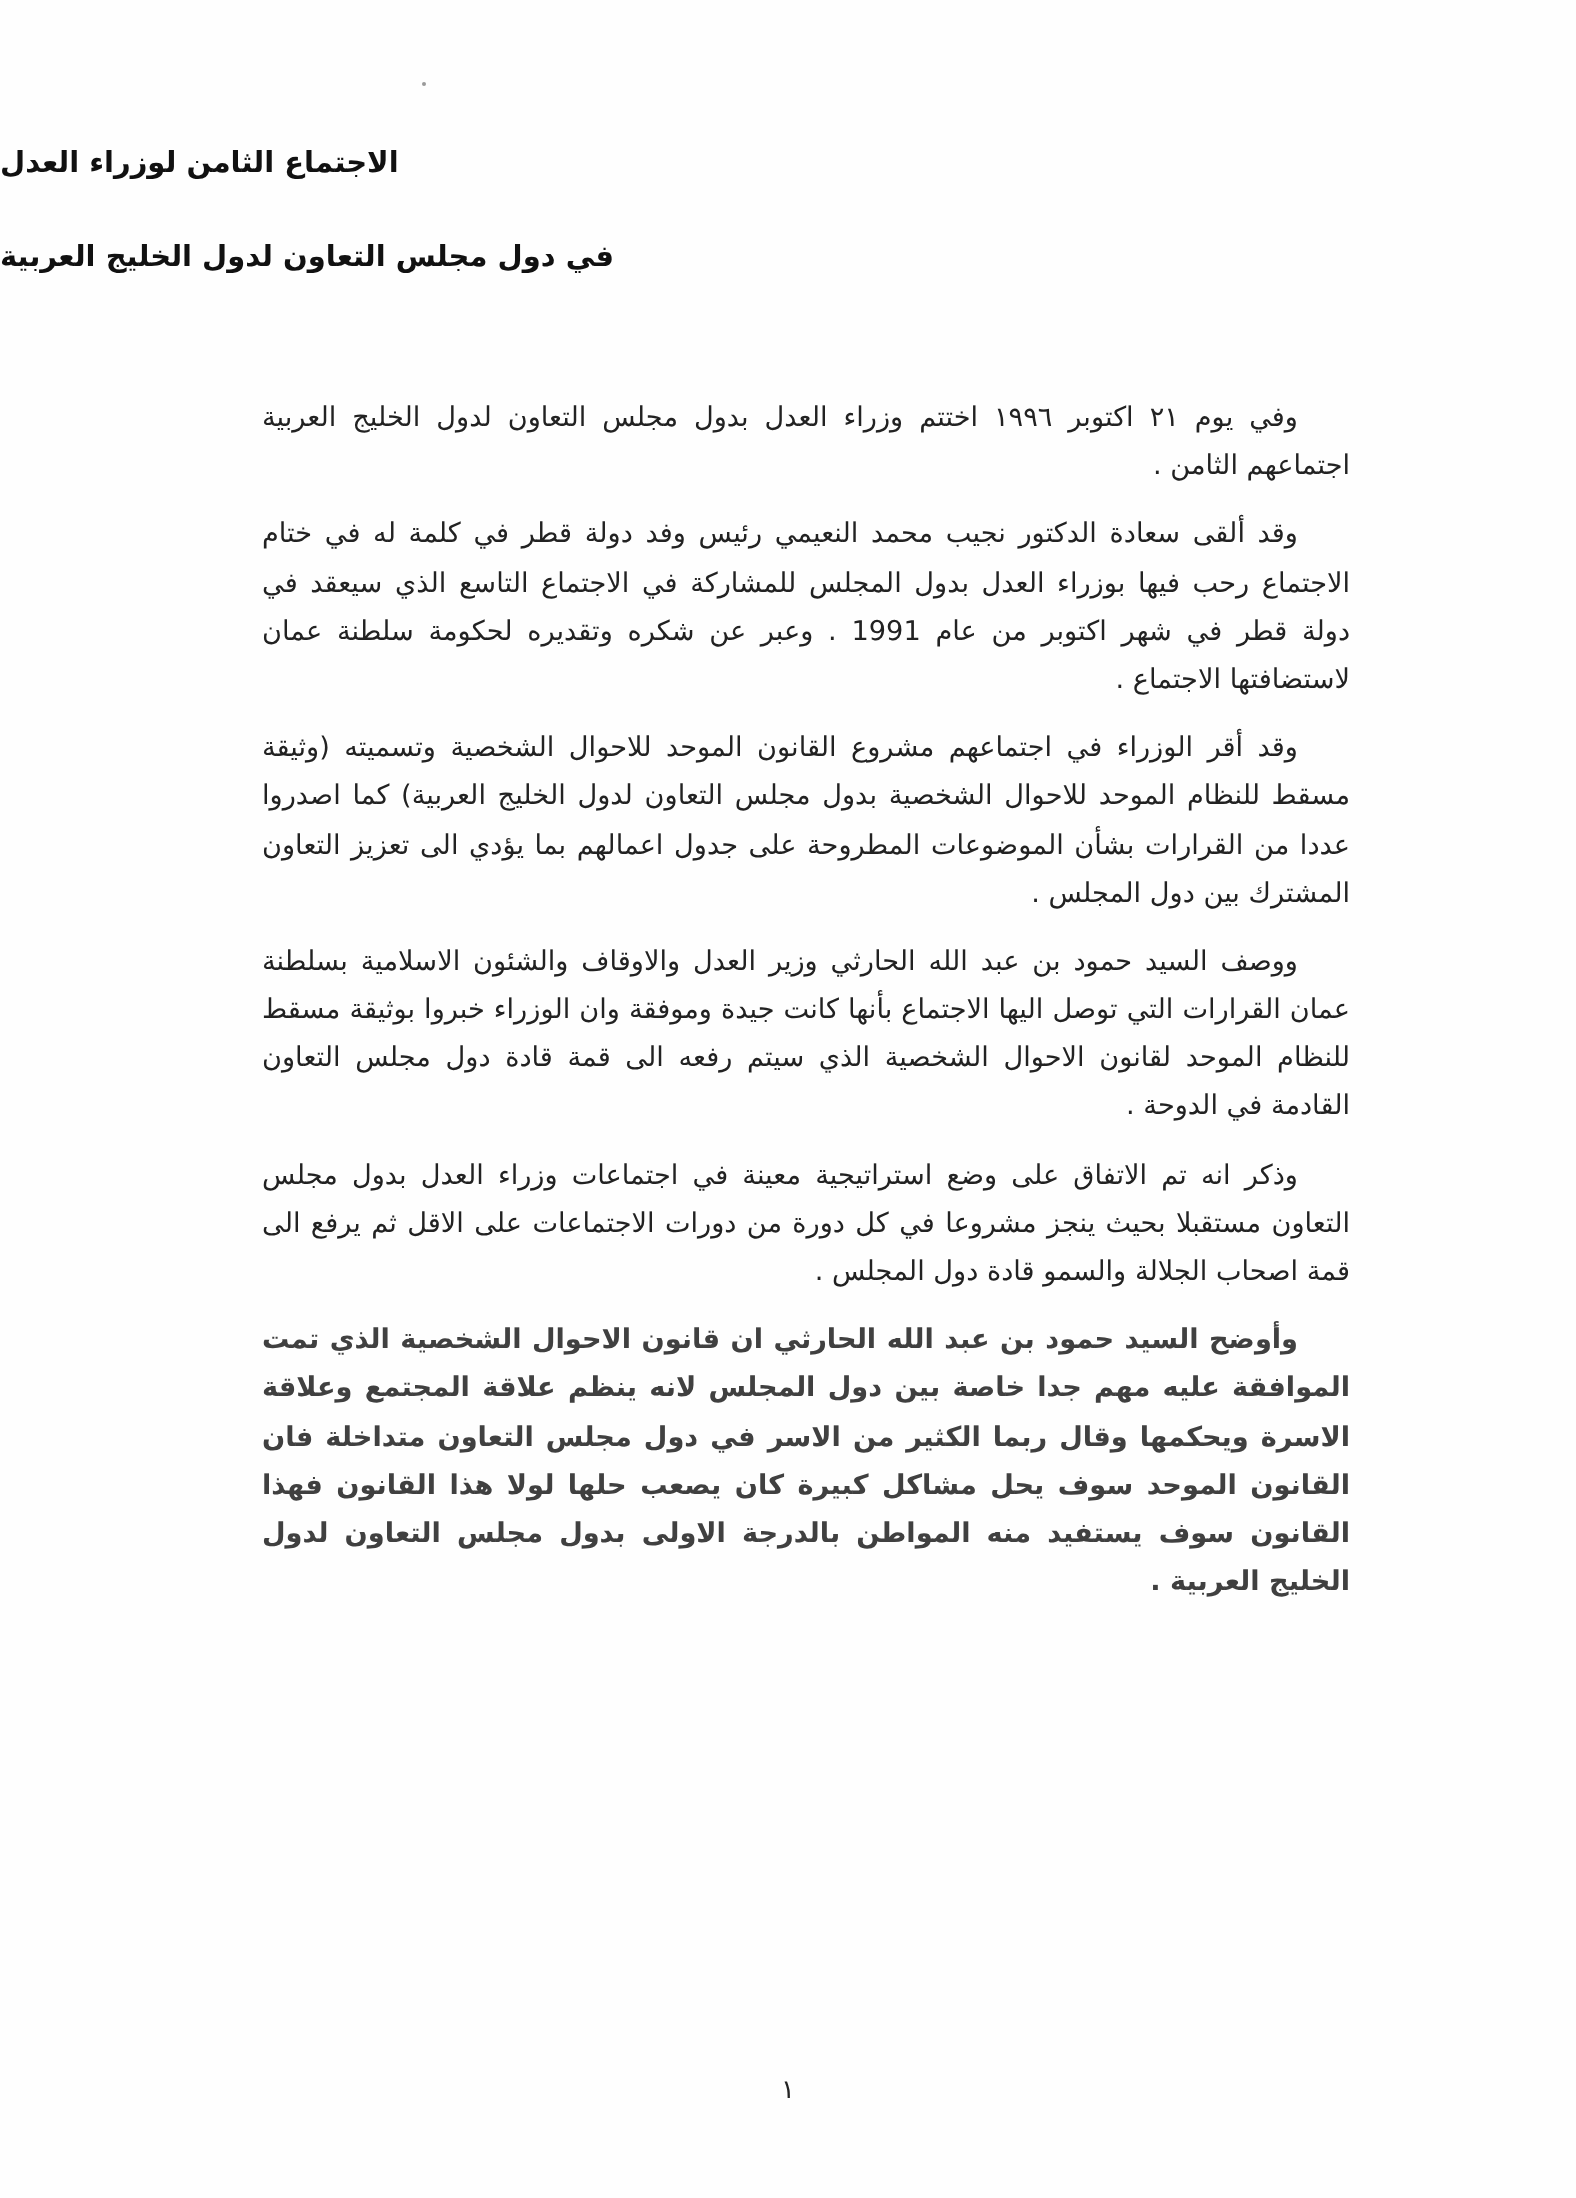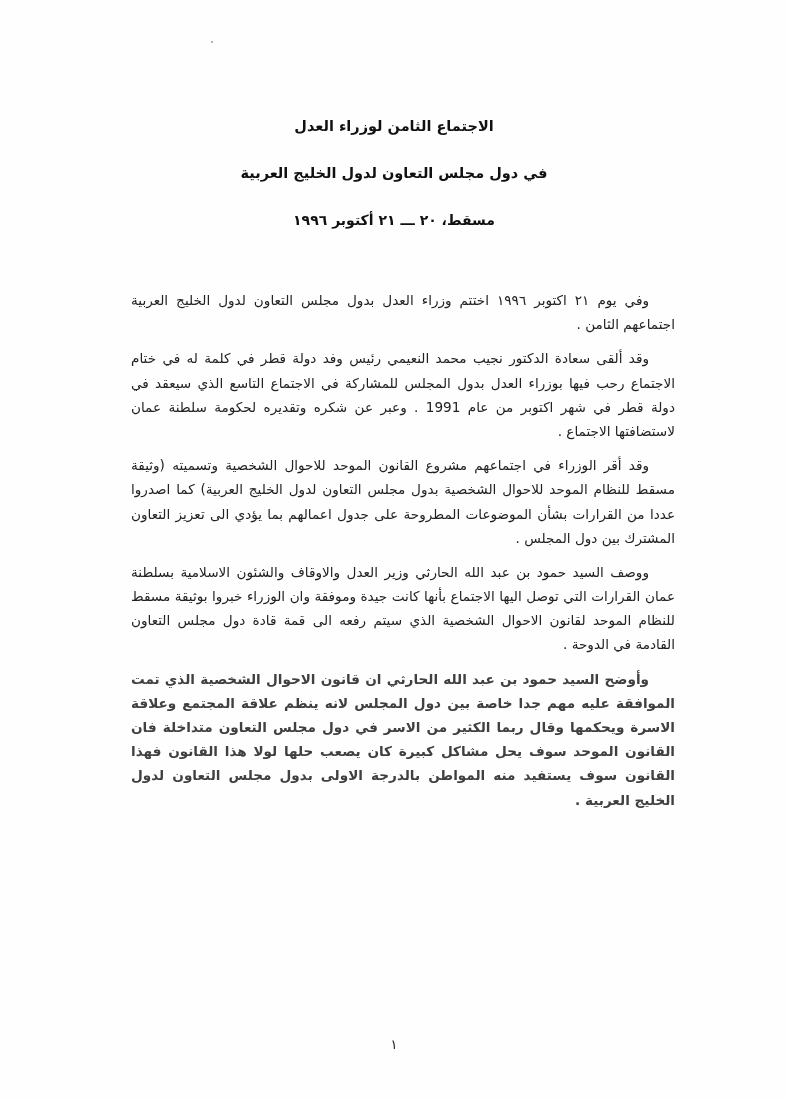--- a/index.html
+++ b/index.html
@@ -15,22 +15,22 @@
     position: relative;
     overflow: hidden;
   }
   .page {
     position: relative;
     width: 788px;
     height: 1099px;
     background: #fefefe;
   }
   .doc-header {
-    padding-top: 118px;
-    text-align: center;
+    padding-top: 74px;
+    text-align: left;
     direction: rtl;
   }
   .title-line {
     font-size: 14.5px;
     font-weight: bold;
     margin: 0 0 31px 0;
     letter-spacing: 0.5px;
     color: #111;
   }
   .title-line.date-line {
@@ -80,28 +80,28 @@
 </head>
 <body>
 
 <div class="page">
 
   <span class="scan-speck"></span>
 
   <header class="doc-header">
     <div class="title-line">الاجتماع الثامن لوزراء العدل</div>
     <div class="title-line">في دول مجلس التعاون لدول الخليج العربية</div>
-    <div class="title-line date-line">مسقط، ٢٠ ـــ ٢١ أكتوبر ١٩٩٦</div>
   </header>
 
   <main class="doc-body">
     <p>وفي يوم ٢١ اكتوبر ١٩٩٦ اختتم وزراء العدل بدول مجلس التعاون لدول الخليج العربية اجتماعهم الثامن .</p>
     <p>وقد ألقى سعادة الدكتور نجيب محمد النعيمي رئيس وفد دولة قطر في كلمة له في ختام الاجتماع رحب فيها بوزراء العدل بدول المجلس للمشاركة في الاجتماع التاسع الذي سيعقد في دولة قطر في شهر اكتوبر من عام 1991 . وعبر عن شكره وتقديره لحكومة سلطنة عمان لاستضافتها الاجتماع .</p>
     <p>وقد أقر الوزراء في اجتماعهم مشروع القانون الموحد للاحوال الشخصية وتسميته (وثيقة مسقط للنظام الموحد للاحوال الشخصية بدول مجلس التعاون لدول الخليج العربية) كما اصدروا عددا من القرارات بشأن الموضوعات المطروحة على جدول اعمالهم بما يؤدي الى تعزيز التعاون المشترك بين دول المجلس .</p>
     <p>ووصف السيد حمود بن عبد الله الحارثي وزير العدل والاوقاف والشئون الاسلامية بسلطنة عمان القرارات التي توصل اليها الاجتماع بأنها كانت جيدة وموفقة وان الوزراء خبروا بوثيقة مسقط للنظام الموحد لقانون الاحوال الشخصية الذي سيتم رفعه الى قمة قادة دول مجلس التعاون القادمة في الدوحة .</p>
+    <p>وذكر انه تم الاتفاق على وضع استراتيجية معينة في اجتماعات وزراء العدل بدول مجلس التعاون مستقبلا بحيث ينجز مشروعا في كل دورة من دورات الاجتماعات على الاقل ثم يرفع الى قمة اصحاب الجلالة والسمو قادة دول المجلس .</p>
     <p class="closing">وأوضح السيد حمود بن عبد الله الحارثي ان قانون الاحوال الشخصية الذي تمت الموافقة عليه مهم جدا خاصة بين دول المجلس لانه ينظم علاقة المجتمع وعلاقة الاسرة ويحكمها وقال ربما الكثير من الاسر في دول مجلس التعاون متداخلة فان القانون الموحد سوف يحل مشاكل كبيرة كان يصعب حلها لولا هذا القانون فهذا القانون سوف يستفيد منه المواطن بالدرجة الاولى بدول مجلس التعاون لدول الخليج العربية .</p>
   </main>
 
   <footer class="page-footer">
     <span class="page-number">١</span>
   </footer>
 
 </div>
 
 </body></html>

